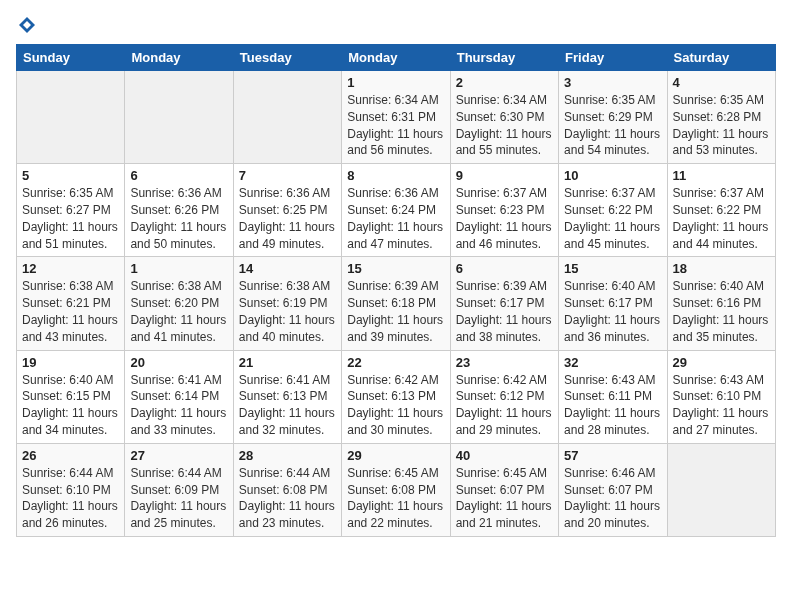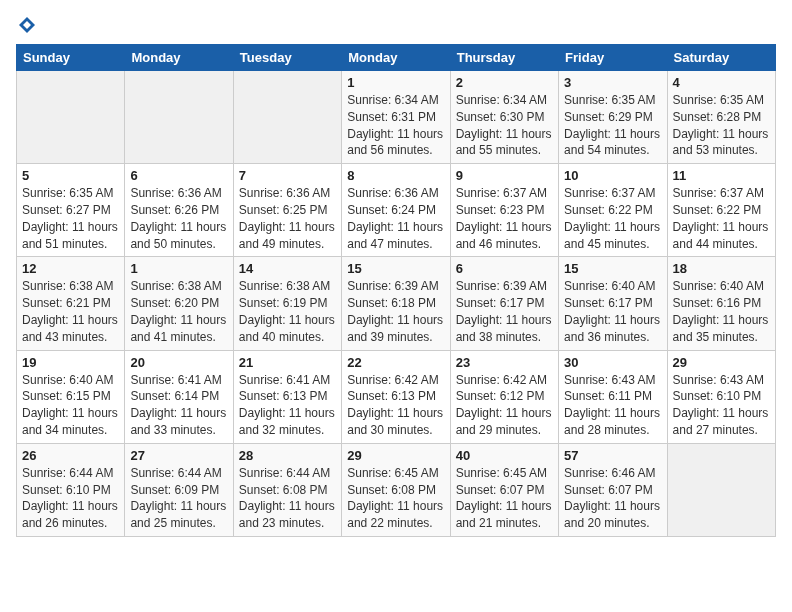--- a/index.html
+++ b/index.html
@@ -277,21 +277,21 @@
 and 30 minutes.</div>
         </td>
         <td>
           <div class="day-num">23</div>
           <div class="day-info" style="white-space: pre-line;">Sunrise: 6:42 AM
 Sunset: 6:12 PM
 Daylight: 11 hours
 and 29 minutes.</div>
         </td>
         <td>
-          <div class="day-num">30</div>
+          <div class="day-num">32</div>
           <div class="day-info" style="white-space: pre-line;">Sunrise: 6:43 AM
 Sunset: 6:11 PM
 Daylight: 11 hours
 and 28 minutes.</div>
         </td>
         <td>
           <div class="day-num">29</div>
           <div class="day-info" style="white-space: pre-line;">Sunrise: 6:43 AM
 Sunset: 6:10 PM
 Daylight: 11 hours

